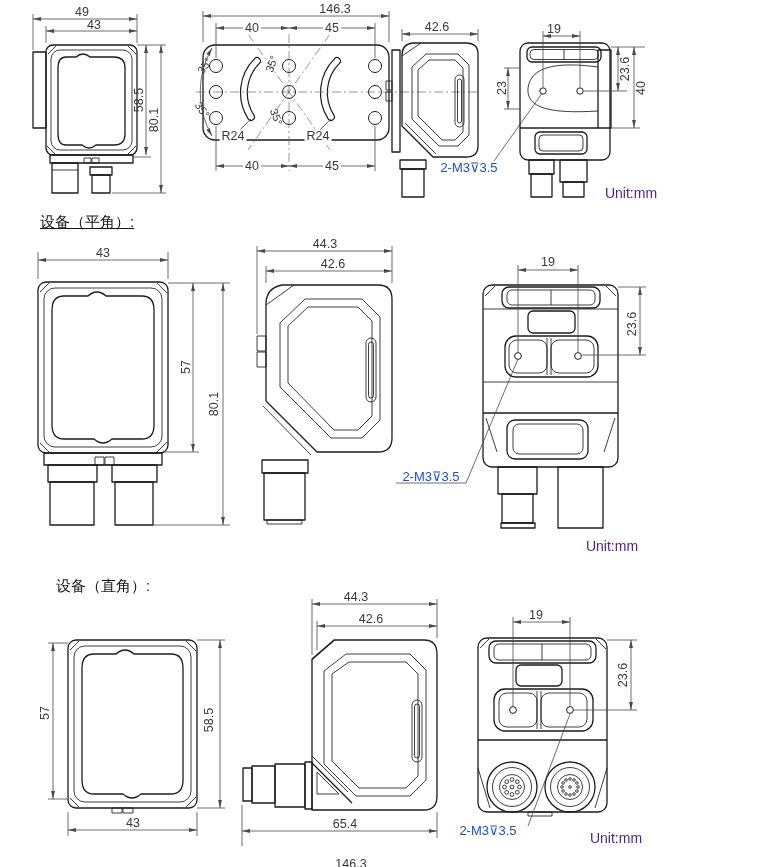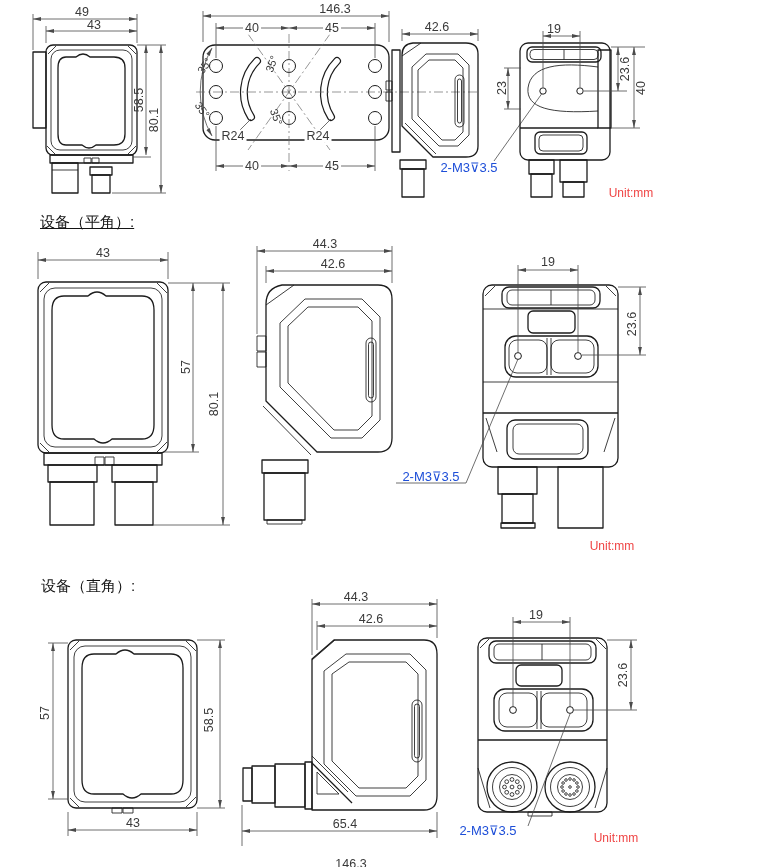--- a/index.html
+++ b/index.html
@@ -10,21 +10,21 @@
   .ol2{fill:none;stroke:#1c1c1c;stroke-width:0.85;stroke-linejoin:round;}
   .dl{fill:none;stroke:#4a4a4a;stroke-width:0.8;}
   .cl{fill:none;stroke:#6a6a6a;stroke-width:0.7;stroke-dasharray:9 3 2 3;}
   .hole{fill:#fff;stroke:#1c1c1c;stroke-width:1;}
   .slotb{fill:none;stroke:#1c1c1c;stroke-width:8;stroke-linecap:round;}
   .slotw{fill:none;stroke:#ffffff;stroke-width:5.6;stroke-linecap:round;}
   .lbl{position:absolute;font-size:12.5px;color:#3a3a3a;white-space:nowrap;line-height:1;
        transform:translate(-50%,-50%);}
   .lbl.bg{background:#fff;padding:0 2px;}
   .lbl.r90{transform:translate(-50%,-50%) rotate(-90deg);}
-  .unit{position:absolute;font-size:12px;color:#ef4444;white-space:nowrap;line-height:1;
+  .unit{position:absolute;font-size:14px;color:#4c1d95;white-space:nowrap;line-height:1;
         transform:translate(-50%,-50%);text-align:right;}
   .thread{position:absolute;font-size:13px;color:#1d4ed8;white-space:nowrap;line-height:1;
         transform:translate(-50%,-50%);}
   .title{position:absolute;font-size:15px;color:#141414;white-space:nowrap;line-height:1.2;}
 </style>
 </head>
 <body>
 
 <div id="page">
 
@@ -302,21 +302,21 @@
 <div class="lbl" style="left:103px;top:253px;">43</div>
 <div class="lbl r90" style="left:186px;top:367px;">57</div>
 <div class="lbl r90" style="left:214px;top:404px;">80.1</div>
 <div class="lbl" style="left:325px;top:244px;">44.3</div>
 <div class="lbl" style="left:333px;top:264px;">42.6</div>
 <div class="lbl" style="left:548px;top:262px;">19</div>
 <div class="lbl r90" style="left:632px;top:324px;">23.6</div>
 <div class="thread" style="left:431px;top:476px;">2-M3⊽3.5</div>
 <div class="unit" style="left:612px;top:546px;">Unit:mm</div>
 
-<div class="title" style="left:41px;top:577px;">设备（直角）:</div>
+<div class="title" style="left:56px;top:577px;">设备（直角）:</div>
 <div class="lbl r90" style="left:45px;top:713px;">57</div>
 <div class="lbl r90" style="left:209px;top:720px;">58.5</div>
 <div class="lbl" style="left:133px;top:823px;">43</div>
 <div class="lbl" style="left:356px;top:597px;">44.3</div>
 <div class="lbl" style="left:371px;top:619px;">42.6</div>
 <div class="lbl" style="left:345px;top:824px;">65.4</div>
 <div class="lbl" style="left:536px;top:615px;">19</div>
 <div class="lbl r90" style="left:623px;top:675px;">23.6</div>
 <div class="thread" style="left:488px;top:830px;">2-M3⊽3.5</div>
 <div class="unit" style="left:616px;top:838px;">Unit:mm</div>

